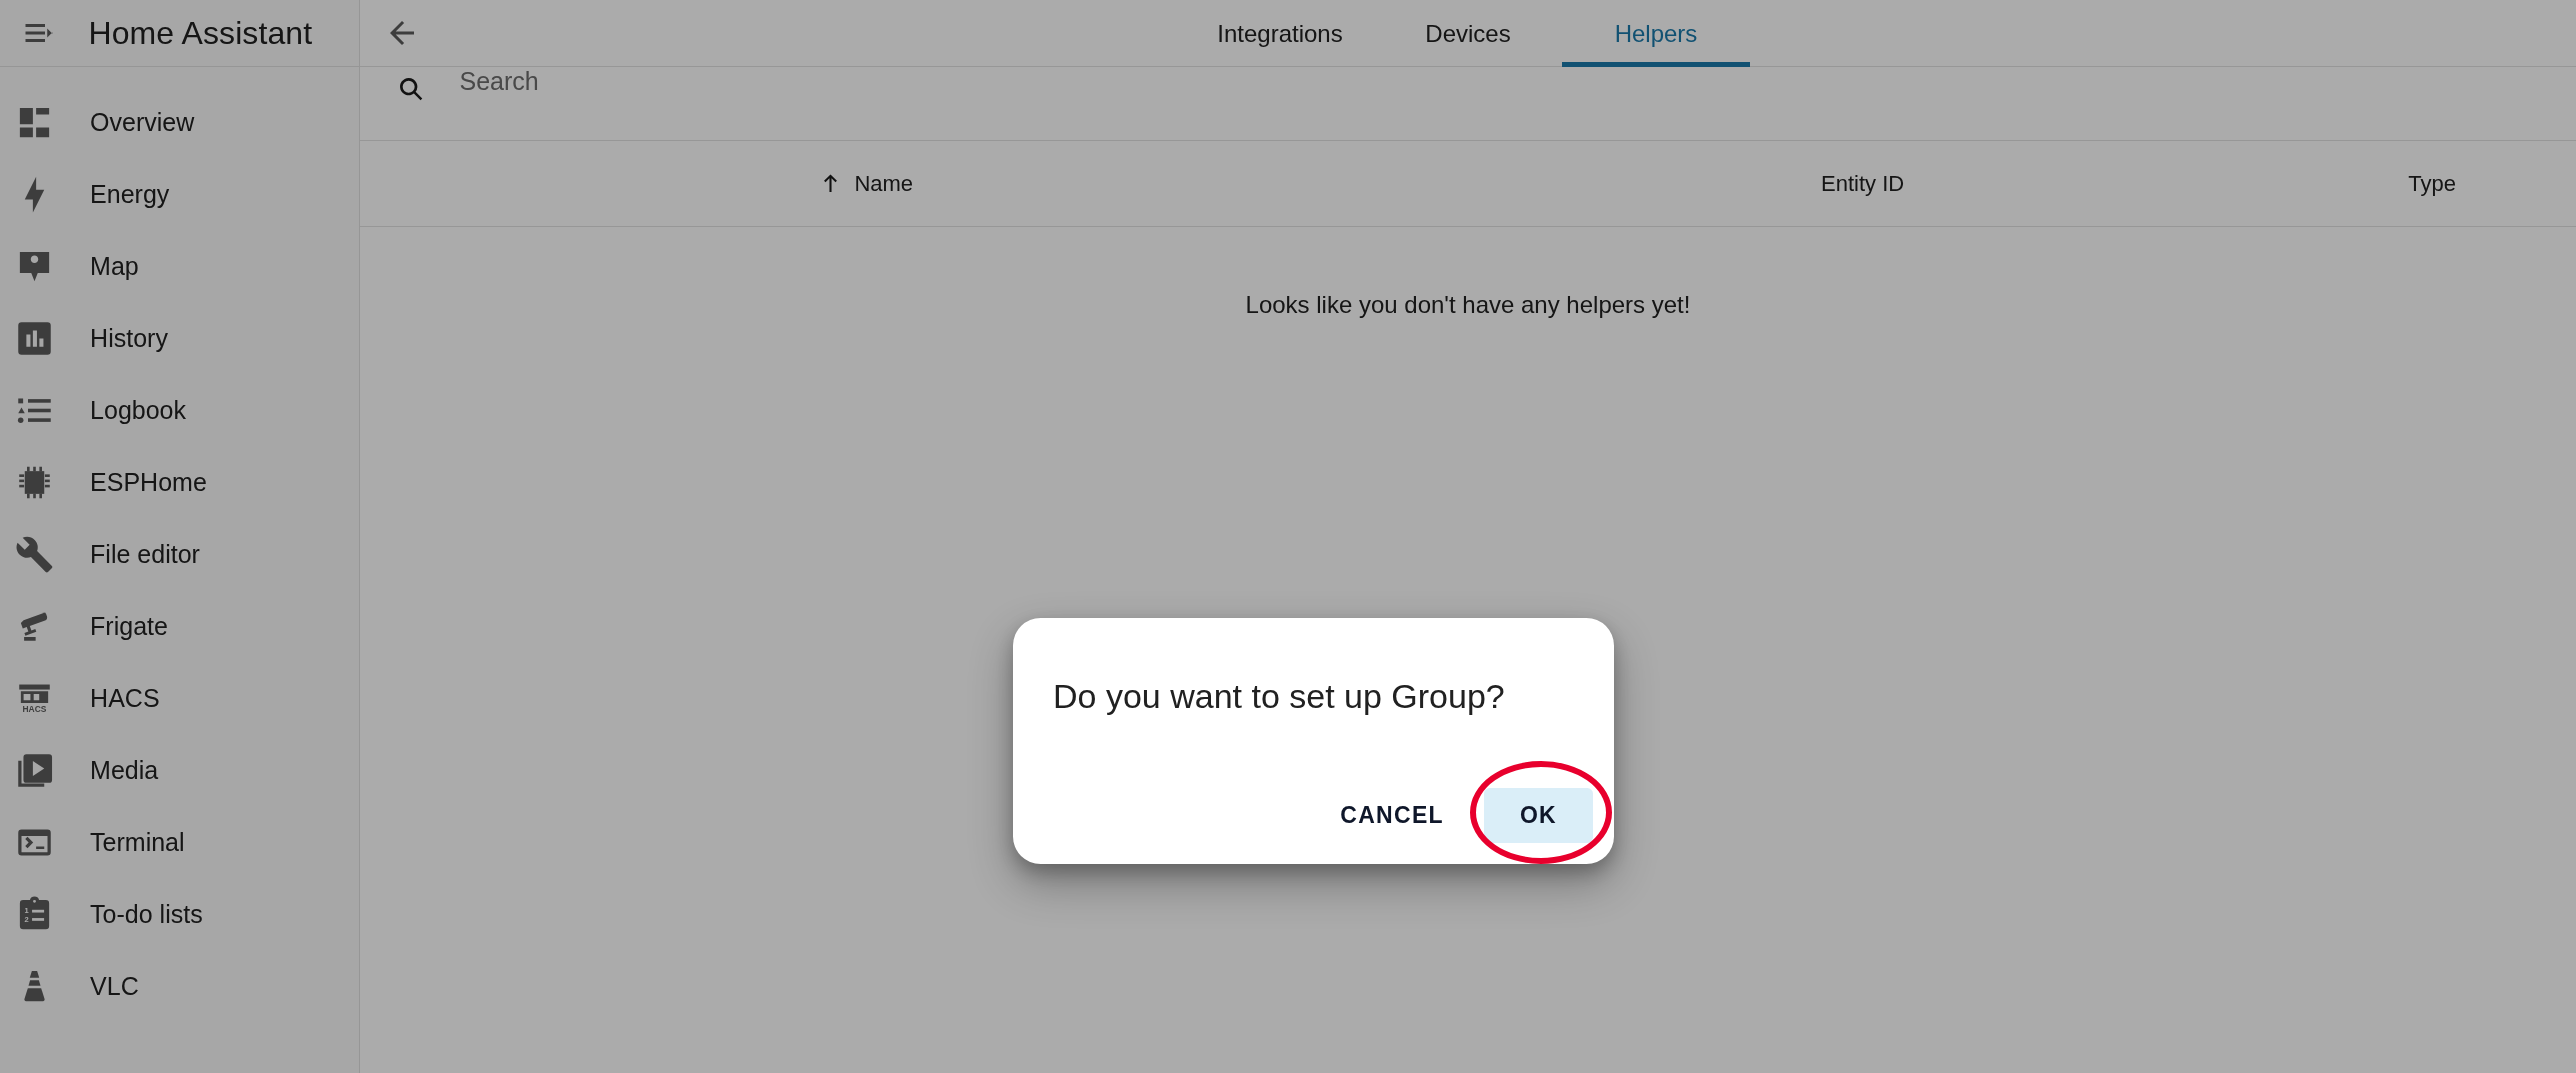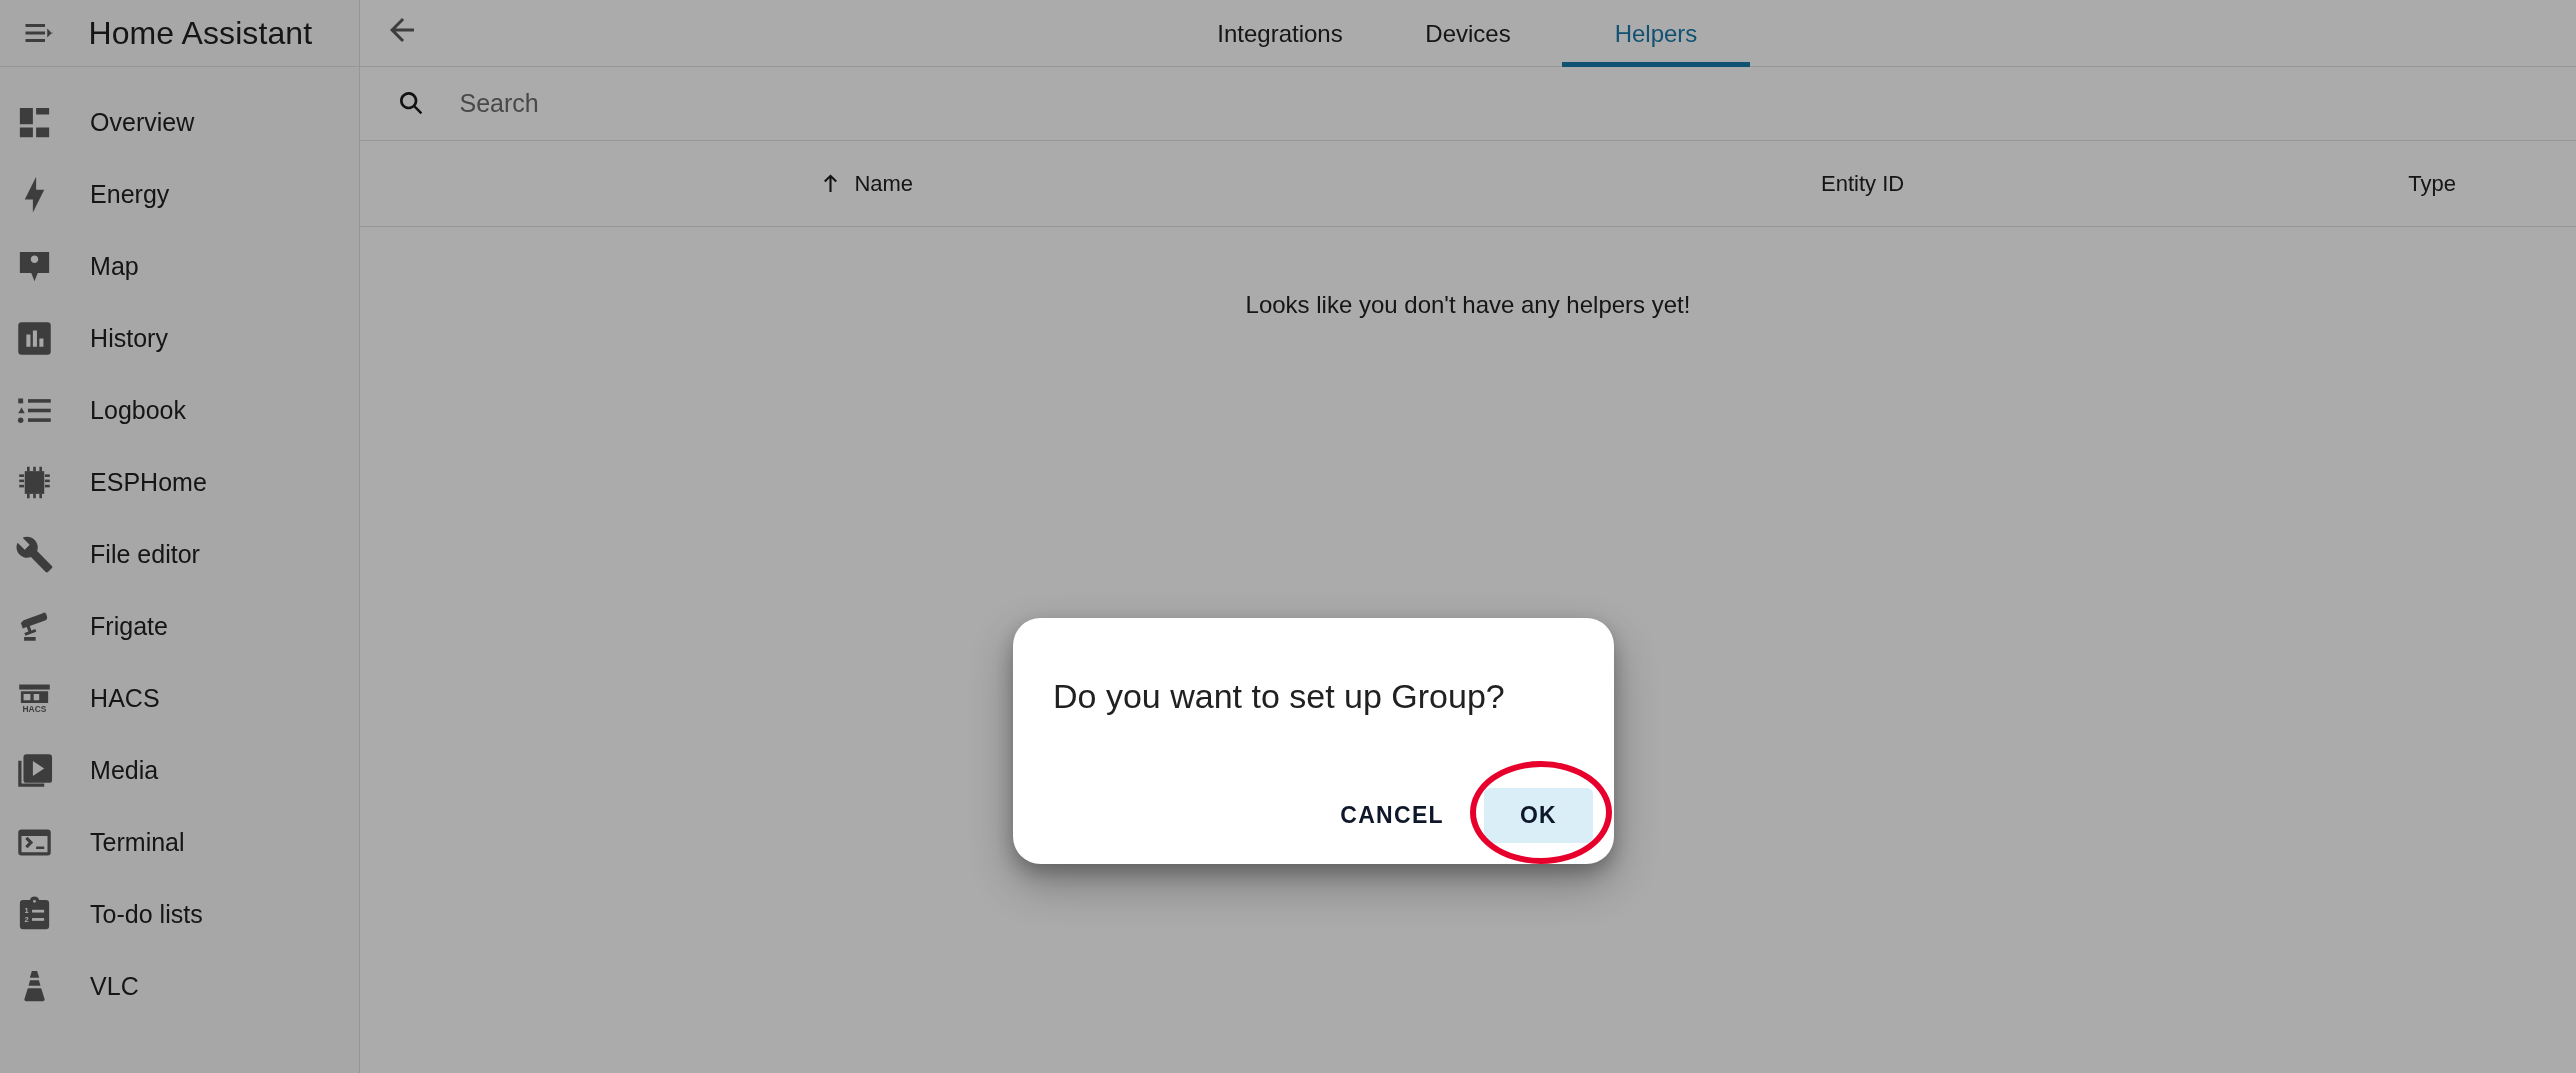--- a/index.html
+++ b/index.html
@@ -79,21 +79,21 @@
   
   #main {
     flex: 1 1 auto;
     display: flex; flex-direction: column;
     background: #ffffff;
     min-width: 0;
     position: relative; z-index: 10;
   }
   .toolbar {
     height: 67px;
-    display: flex; align-items: flex-start;
+    display: flex; align-items: center;
     position: relative;
     border-bottom: 1px solid #e2e2e2;
     flex: none;
   }
   .back-btn {
     width: 59px; height: 59px;
     margin-left: 12.4px;
     display: flex; align-items: center; justify-content: center;
     border-radius: 50%;
     cursor: pointer;
@@ -126,21 +126,21 @@
     content: "";
     position: absolute;
     left: 0; right: 0; bottom: 0;
     height: 4.8px;
     background: #1a7aab;
   }
 
   
   .searchbar {
     height: 74px;
-    display: flex; align-items: center;
+    display: flex; align-items: flex-start;
     padding-left: 28.5px;
     border-bottom: 1px solid #e2e2e2;
     flex: none;
   }
   .search-ico { width: 46px; height: 46px; display:flex; align-items:center; justify-content:center; flex:none; }
   .search-ico svg { width: 32px; height: 32px; fill: #1c1c1c; }
   .search-input {
     border: none; outline: none; background: transparent;
     font-family: "Liberation Sans", sans-serif;
     font-size: 25px;

